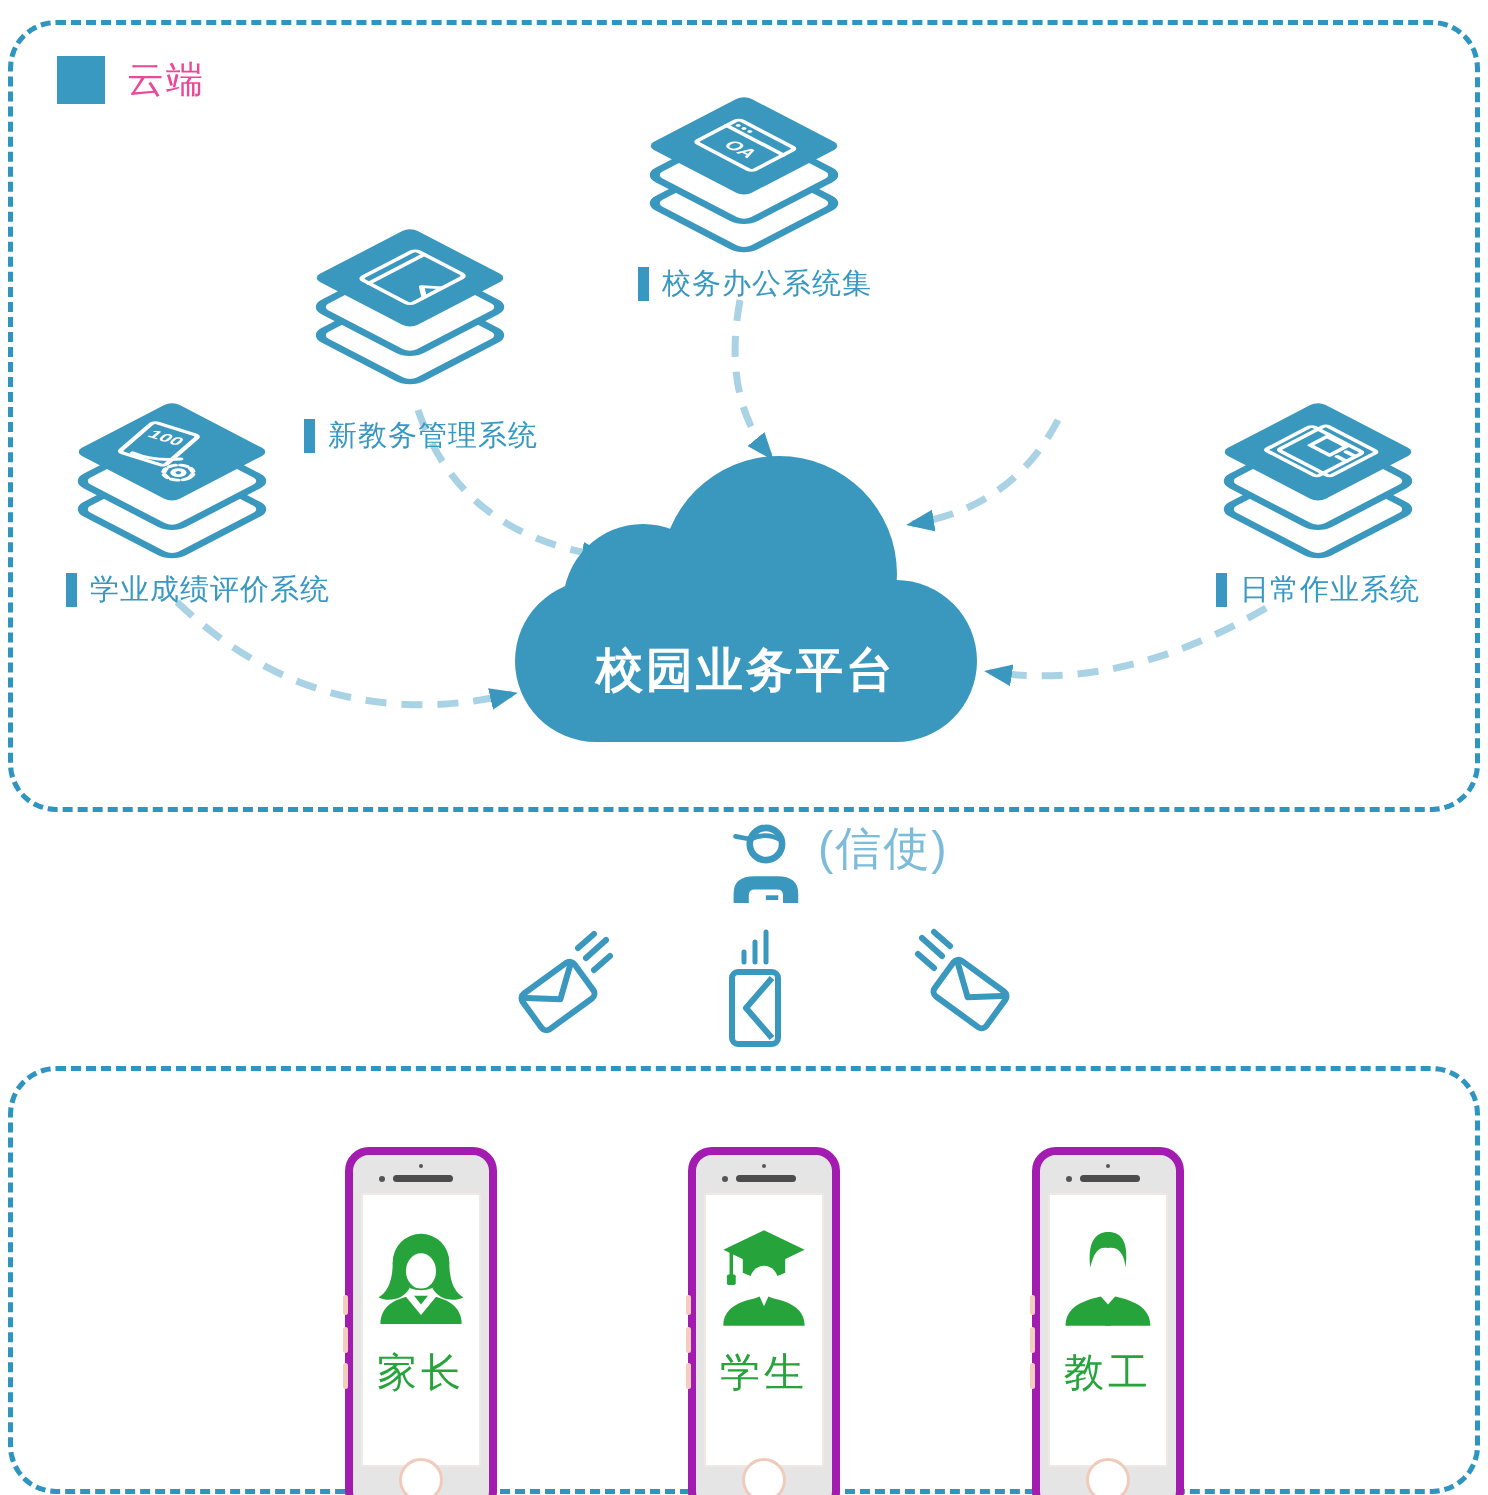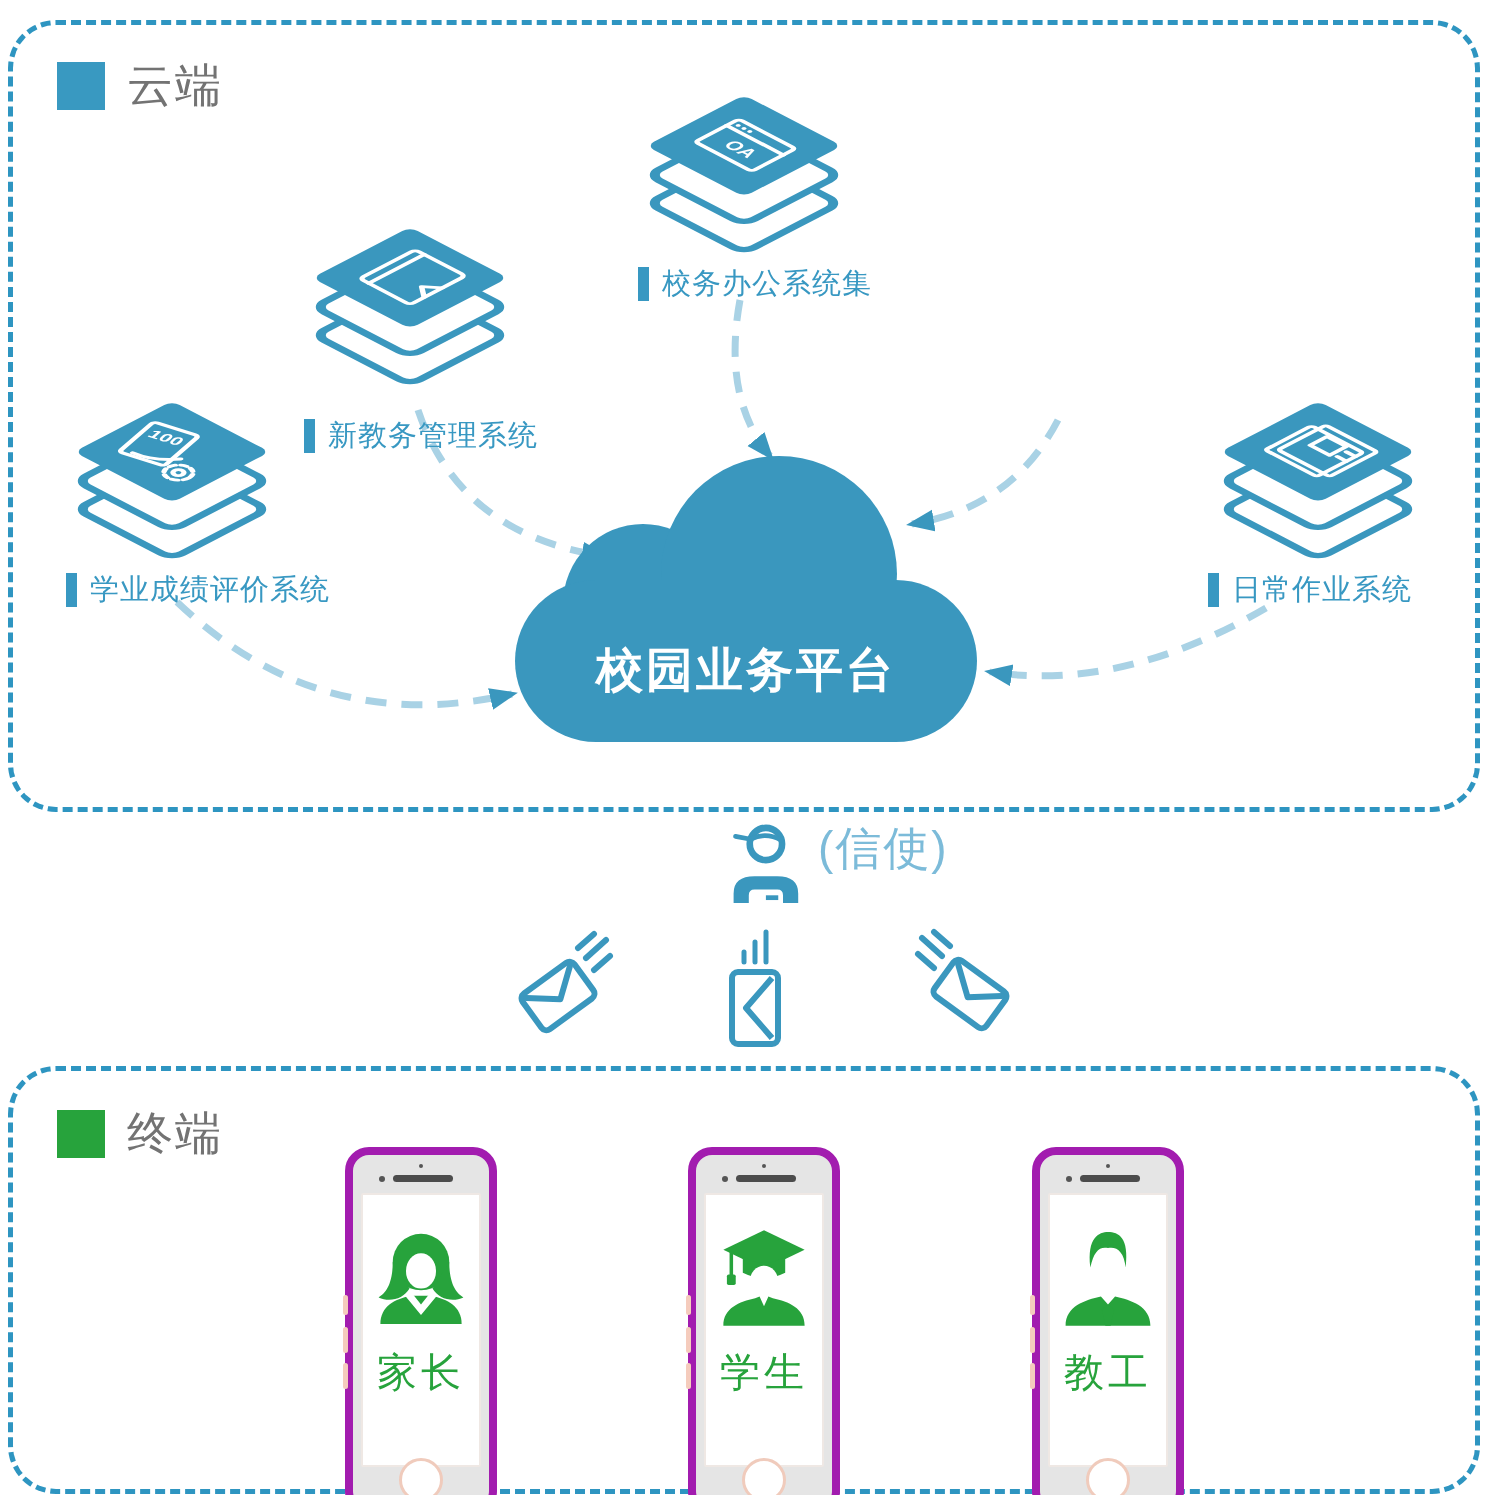--- a/index.html
+++ b/index.html
@@ -7,21 +7,21 @@
   #stage{position:relative;width:1488px;height:1495px;background:#fff;overflow:hidden;}
 
   .zone{position:absolute;border:5px dashed #2e95c1;border-radius:48px;background:#fff;}
   #cloud-zone{left:8px;top:20px;width:1462px;height:782px;}
   #terminal-zone{left:8px;top:1066px;width:1462px;height:418px;}
 
   .legend{position:absolute;display:flex;align-items:center;gap:22px;}
   .legend .swatch{width:48px;height:48px;}
   .legend .swatch.blue{background:#3999c1;}
   .legend .swatch.green{background:#27a33c;}
-  .legend .legend-text{font-size:46px;color:#737373;font-weight:500;letter-spacing:2px;}
+  .legend .legend-text{font-size:37px;color:#ec4899;font-weight:500;letter-spacing:2px;}
 
   .sys{position:absolute;width:240px;}
   .stack-svg{display:block;width:220px;height:162px;}
   .layer-outline{fill:#ffffff;stroke:#3a97be;stroke-width:11;}
   .layer-top{fill:#3a97be;}
   .glyph{stroke:#ffffff;fill:none;stroke-width:6;stroke-linejoin:round;stroke-linecap:round;}
   .glyph-text{fill:#ffffff;font-weight:bold;font-family:"Liberation Sans",sans-serif;}
   .sys-label{display:flex;align-items:center;gap:13px;margin-top:8px;}
   .sys-label .bar{width:11px;height:34px;background:#3898c2;flex:none;}
   .sys-label .txt{font-size:29px;font-weight:normal;color:#3898c2;white-space:nowrap;letter-spacing:1px;}
@@ -162,21 +162,21 @@
         <rect class="layer-top" x="-76" y="-76" width="152" height="152" rx="12"></rect>
         <g>
           <rect class="glyph" x="-44" y="-34" width="80" height="72" rx="4" stroke-width="5"></rect>
           <rect class="glyph" x="-34" y="-46" width="80" height="74" rx="4"></rect>
           <rect class="glyph" x="-16" y="-30" width="30" height="26" stroke-width="5"></rect>
           <line class="glyph" x1="22" y1="-22" x2="36" y2="-22" stroke-width="5"></line>
           <line class="glyph" x1="22" y1="-8" x2="36" y2="-8" stroke-width="5"></line>
         </g>
       </g>
     </svg>
-    <div class="sys-label" style="margin-left:0;">
+    <div class="sys-label" style="margin-left:8px;">
       <div class="bar"></div>
       <span class="txt">日常作业系统</span>
     </div>
   </div>
 
   <svg id="cloud-svg" viewBox="0 0 462 292">
     <g fill="#3a97be">
       <circle cx="128" cy="152" r="80"></circle>
       <circle cx="264" cy="122" r="118"></circle>
       <rect x="0" y="128" width="462" height="162" rx="81"></rect>
@@ -224,24 +224,20 @@
     </g>
     <g stroke="#3a97be" stroke-width="6" stroke-linecap="round">
       <line x1="62" y1="18" x2="78" y2="4"></line>
       <line x1="70" y1="28" x2="90" y2="10"></line>
       <line x1="78" y1="40" x2="94" y2="26"></line>
     </g>
   </svg>
 
   <div id="terminal-zone" class="zone"></div>
 
-  <div class="legend" style="left:57px;top:1103px;">
-    <div class="swatch green"></div>
-    <div class="legend-text">终端</div>
-  </div>
 
   <div class="phone" style="left:345px;top:1147px;">
     <div class="sidebtn" style="top:140px;height:20px;"></div>
     <div class="sidebtn" style="top:172px;height:26px;"></div>
     <div class="sidebtn" style="top:208px;height:26px;"></div>
     <div class="tinydot"></div>
     <div class="cam"></div>
     <div class="speaker"></div>
     <div class="screen">
       <svg class="avatar" viewBox="0 0 120 120">

